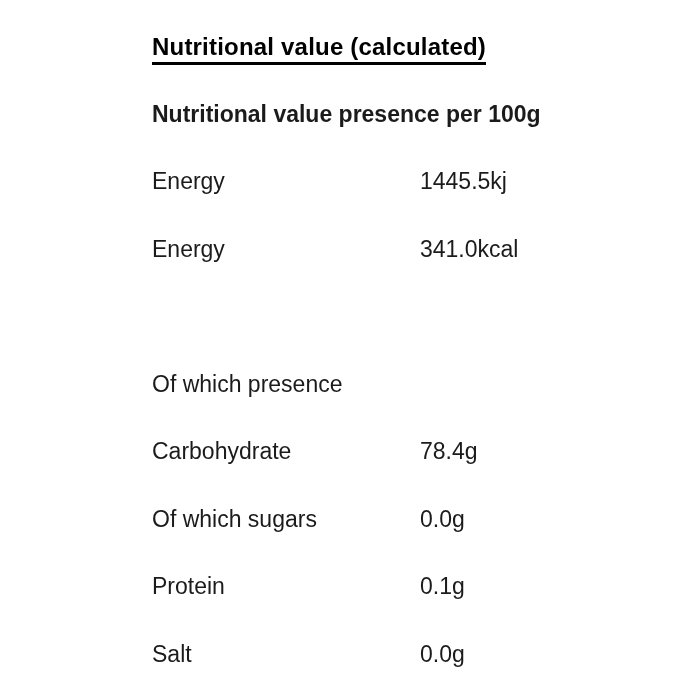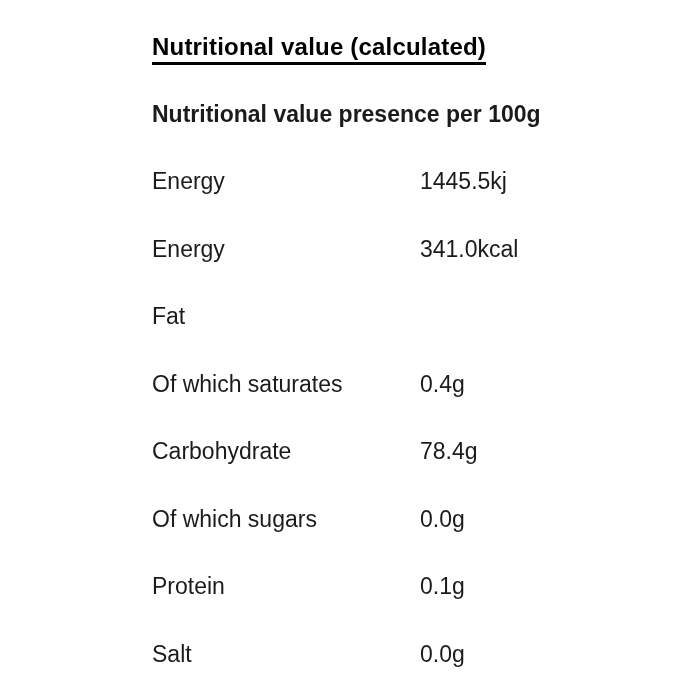--- a/index.html
+++ b/index.html
@@ -68,26 +68,24 @@
       <div class="label">Energy</div>
       <div class="value">1445.5kj</div>
     </div>
 
     <div class="row line">
       <div class="label">Energy</div>
       <div class="value">341.0kcal</div>
     </div>
 
     <div class="row line">
-      <div class="label">Fat</div>
     </div>
 
     <div class="row line">
-      <div class="label">Of which saturates</div>
-      <div class="value">0.4g</div>
+      <div class="label">Of which presence</div>
     </div>
 
     <div class="row line">
       <div class="label">Carbohydrate</div>
       <div class="value">78.4g</div>
     </div>
 
     <div class="row line">
       <div class="label">Of which sugars</div>
       <div class="value">0.0g</div>

